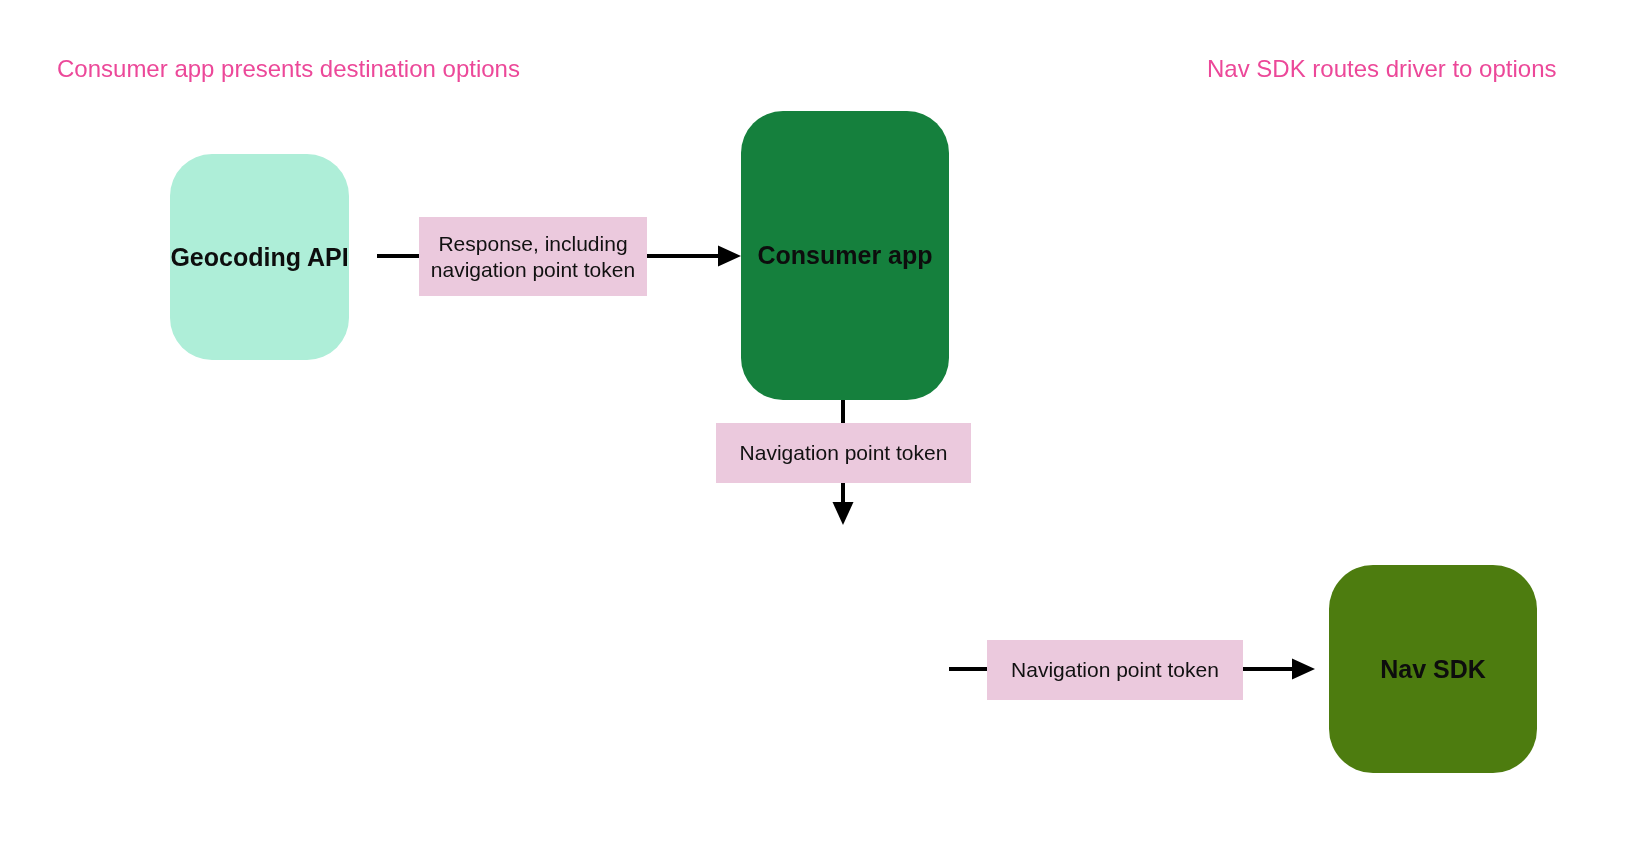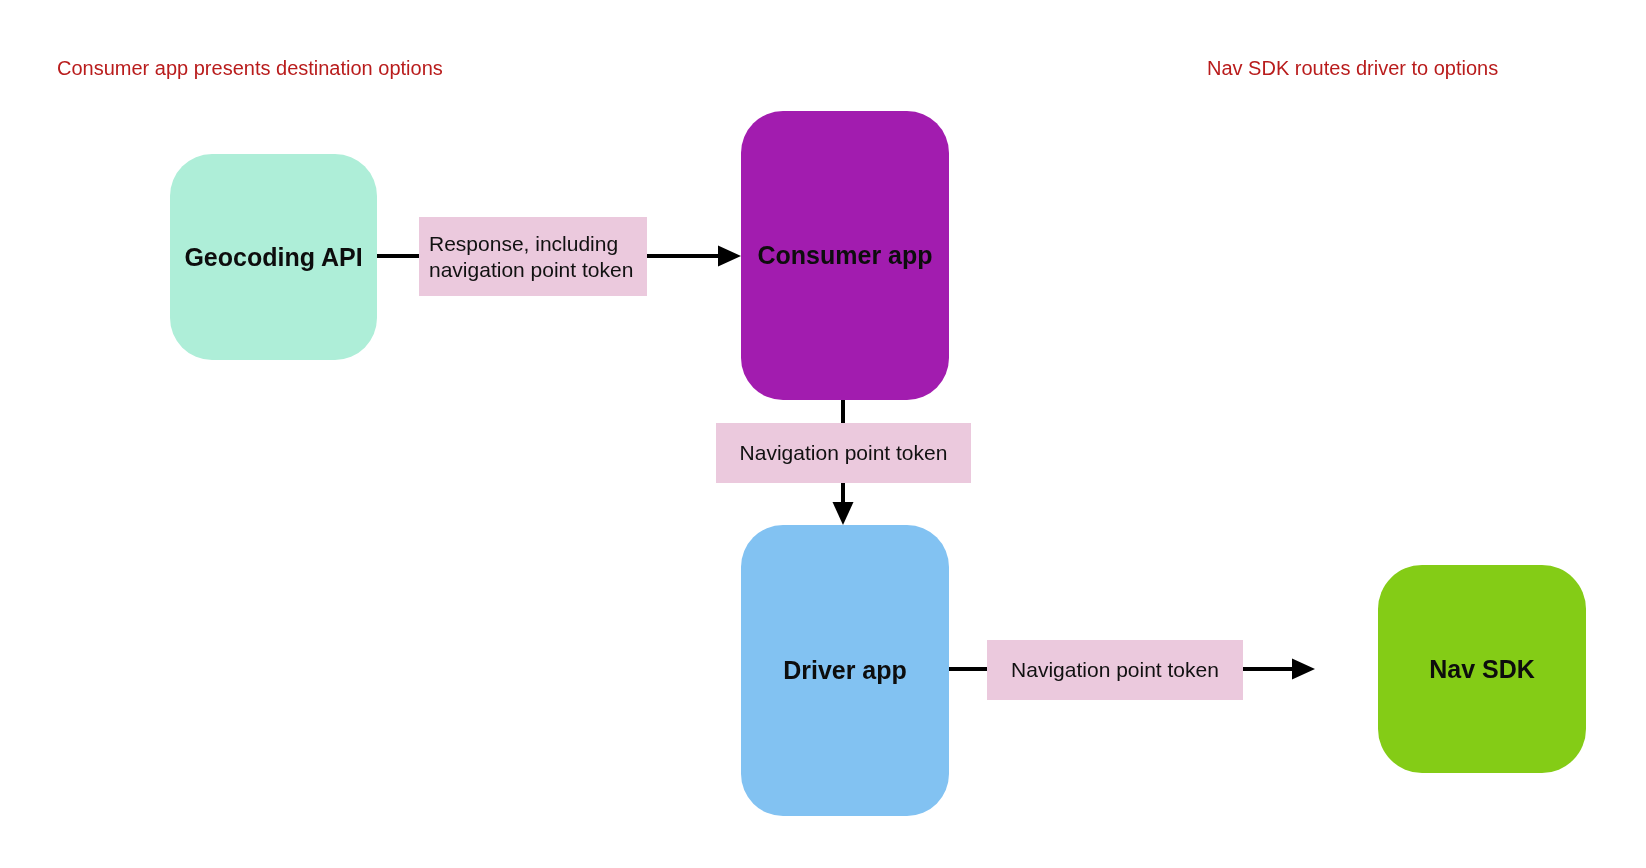--- a/index.html
+++ b/index.html
@@ -6,23 +6,23 @@
   .canvas{
     position:relative;
     width:1646px;height:868px;
     background:#ffffff;
     font-family:"Liberation Sans",sans-serif;
     overflow:hidden;
   }
   .col-header{
     position:absolute;
     top:55px;
-    font-size:20px;
+    font-size:24px;
     line-height:27px;
-    color:#b91c1c;
+    color:#ec4899;
     white-space:nowrap;
   }
   .col-header.h1{left:57px;}
   .col-header.h2{left:702px;}
   .col-header.h3{left:1207px;}
 
   .arrow-layer{
     position:absolute;
     left:0;top:0;
     width:1646px;height:868px;
@@ -31,30 +31,31 @@
   .node{
     position:absolute;
     display:flex;
     align-items:center;
     justify-content:center;
     text-align:center;
     font-size:25px;
     font-weight:bold;
     color:#0d0d0d;
   }
-  .node.geocoding{left:170px;top:154px;width:207px;height:206px;border-radius:42px;background:#aeeed8;}
-  .node.consumer {left:741px;top:111px;width:208px;height:289px;border-radius:42px;background:#a21caf;text-align:right;}
+  .node.geocoding{left:170px;top:154px;width:179px;height:206px;border-radius:42px;background:#aeeed8;}
+  .node.consumer {left:741px;top:111px;width:208px;height:289px;border-radius:42px;background:#15803d;text-align:right;}
   .node.driver   {left:741px;top:525px;width:208px;height:291px;border-radius:42px;background:#82c2f2;}
-  .node.navsdk   {left:1378px;top:565px;width:208px;height:208px;border-radius:44px;background:#84cc16;}
+  .node.navsdk   {left:1329px;top:565px;width:208px;height:208px;border-radius:44px;background:#4d7c0f;}
 
   .edge-label{
     position:absolute;
     display:flex;
     align-items:center;
     justify-content:center;
+    text-align:center;
     font-size:21px;
     line-height:26px;
     color:#111111;
     background:#ebc9dd;
     padding:11px 10px;
     box-sizing:border-box;
   }
   .edge-label.l1{left:419px;top:217px;width:228px;height:79px;}
   .edge-label.l2{left:716px;top:423px;width:255px;height:60px;}
   .edge-label.l3{left:987px;top:640px;width:256px;height:60px;}
@@ -88,20 +89,17 @@
   <div class="edge-label l1">Response, including navigation point token</div>
   <div class="edge-label l2">Navigation point token</div>
   <div class="edge-label l3">Navigation point token</div>
 
   <div class="node geocoding">
     <span>Geocoding API</span>
   </div>
   <div class="node consumer">
     <span>Consumer app</span>
   </div>
-  <div class="node driver">
-    <span>Driver app</span>
-  </div>
   <div class="node navsdk">
     <span>Nav SDK</span>
   </div>
 
 </div>
 
 </body></html>

